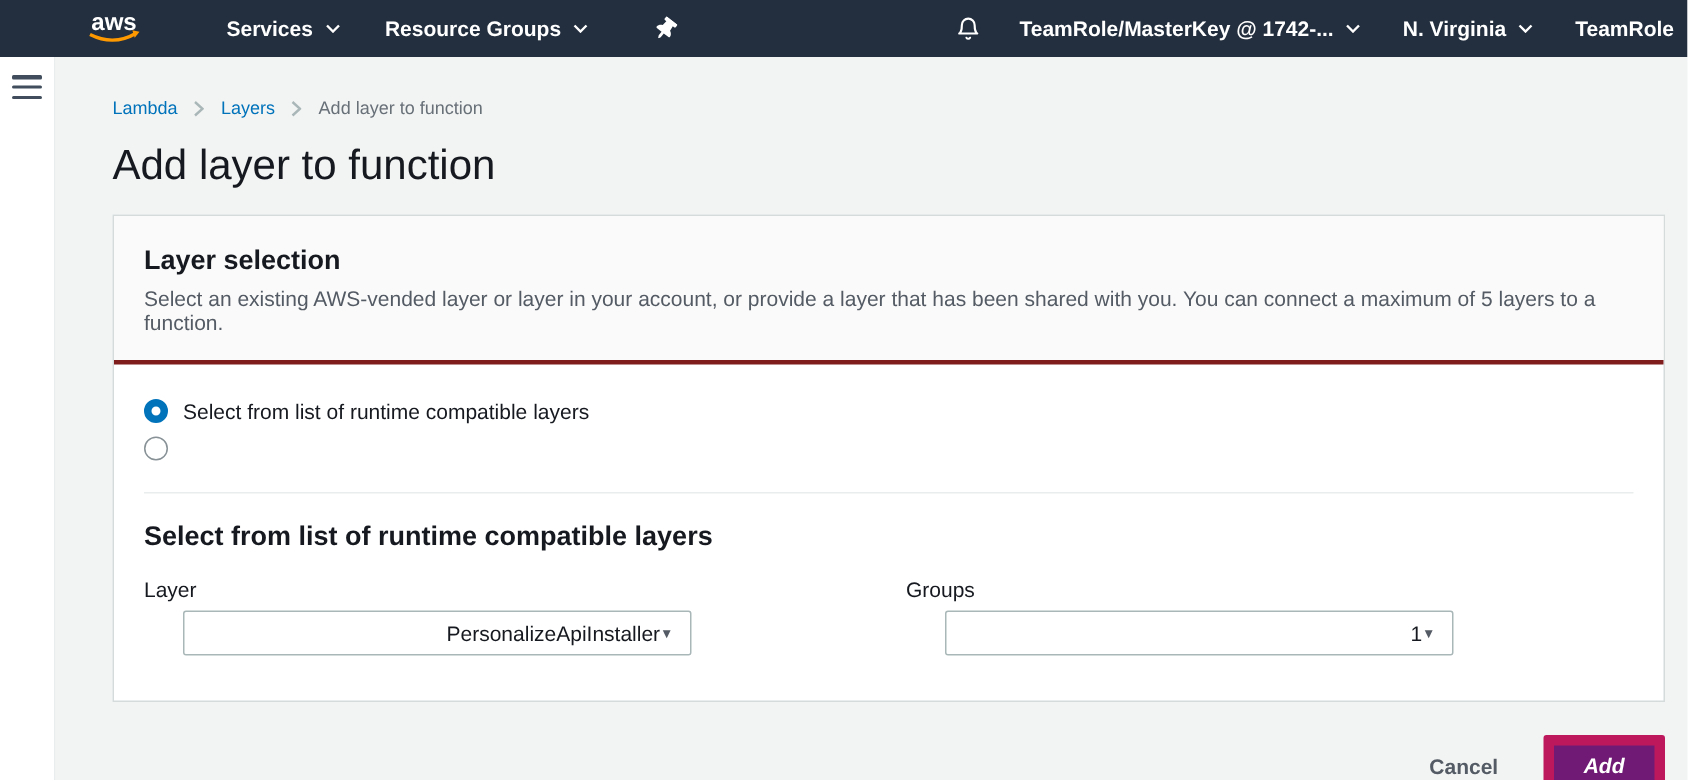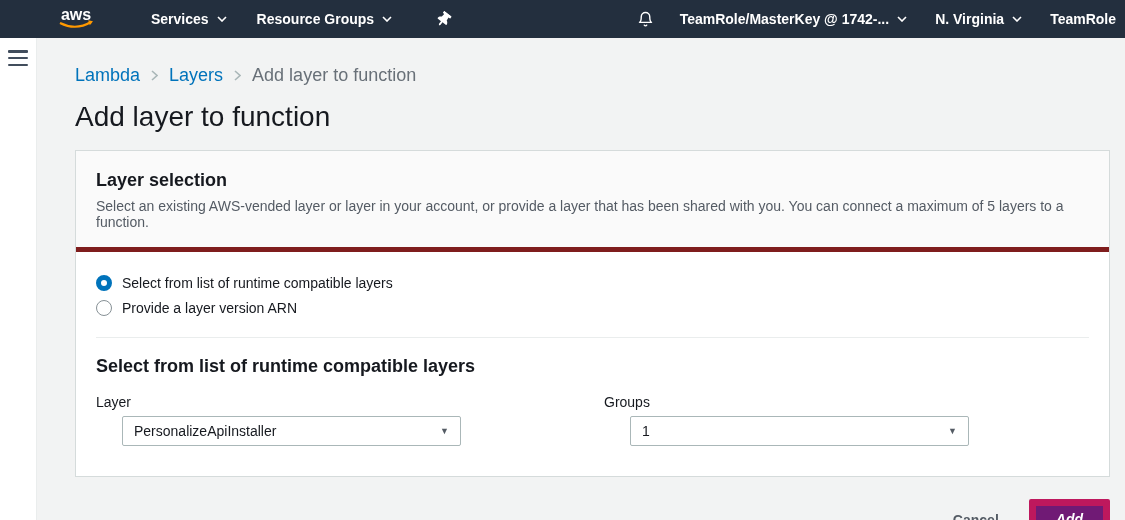--- a/index.html
+++ b/index.html
@@ -49,21 +49,21 @@
     width: 20px; height: 16px;
     margin-left: 8px;
     display: flex; flex-direction: column; justify-content: space-between;
     cursor: pointer;
   }
   .hamburger span { display: block; height: 2.5px; background: #414d5c; border-radius: 1px; }
 
   .content { flex: 1; padding: 27px 15px 0 38px; }
 
   
-  .breadcrumb { display: flex; align-items: center; font-size: 18px; }
+  .breadcrumb { display: flex; align-items: center; font-size: 12px; }
   .breadcrumb a { color: #0073bb; text-decoration: none; cursor: pointer; }
   .breadcrumb .sep { margin: 0 11px; display: inline-flex; }
   .breadcrumb .current { color: #687078; }
 
   h1.page-title {
     margin-top: 15px;
     font-size: 28px;
     font-weight: 400;
     color: #16191f;
   }
@@ -71,21 +71,21 @@
   
   .card {
     margin-top: 17px;
     background: #ffffff;
     border: 1px solid #d5dbdb;
     border-radius: 0;
   }
   .card-header {
     background: #fafafa;
     padding: 19px 20px 17px;
-    border-bottom: 5px solid #7f1d1d;
+    border-bottom: 3px solid #7f1d1d;
   }
   .card-header h2 { font-size: 18px; font-weight: 700; color: #16191f; }
   .card-header p { font-size: 14px; color: #545b64; margin-top: 7px; }
 
   .card-body { padding: 23px 20px 30px; }
 
   .radio-row {
     display: flex; align-items: center;
     margin-bottom: 9px;
     font-size: 14px;
@@ -110,21 +110,21 @@
 
   .fields { display: flex; margin-top: 17px; }
   .field { width: 365px; }
   .field:first-child { margin-right: 143px; }
   .field label { display: block; font-size: 14px; color: #16191f; margin-bottom: 6px; }
   .select {
     height: 30px;
     border: 1px solid #aab7b8;
     border-radius: 2px;
     background: #fff;
-    display: flex; align-items: center; justify-content: space-between;
+    display: flex; align-items: center; justify-content: flex-end;
     padding: 0 11px;
     font-size: 14px;
     color: #16191f;
     cursor: pointer;
     margin-left: 26px;
   }
   .select .dd-caret { font-size: 9px; color: #545b64; line-height: 1; }
 
   
   .footer-actions {
@@ -254,21 +254,20 @@
 
       <div class="card-body">
 
         <div class="radio-row">
           <span class="radio checked"></span>
           <span>Select from list of runtime compatible layers</span>
         </div>
 
         <div class="radio-row">
           <span class="radio"></span>
-          <span>Provide a layer version ARN</span>
         </div>
 
         <hr>
 
         <h3 class="section-heading">Select from list of runtime compatible layers</h3>
 
         <div class="fields">
           <div class="field">
             <label>Layer</label>
             <div class="select">

